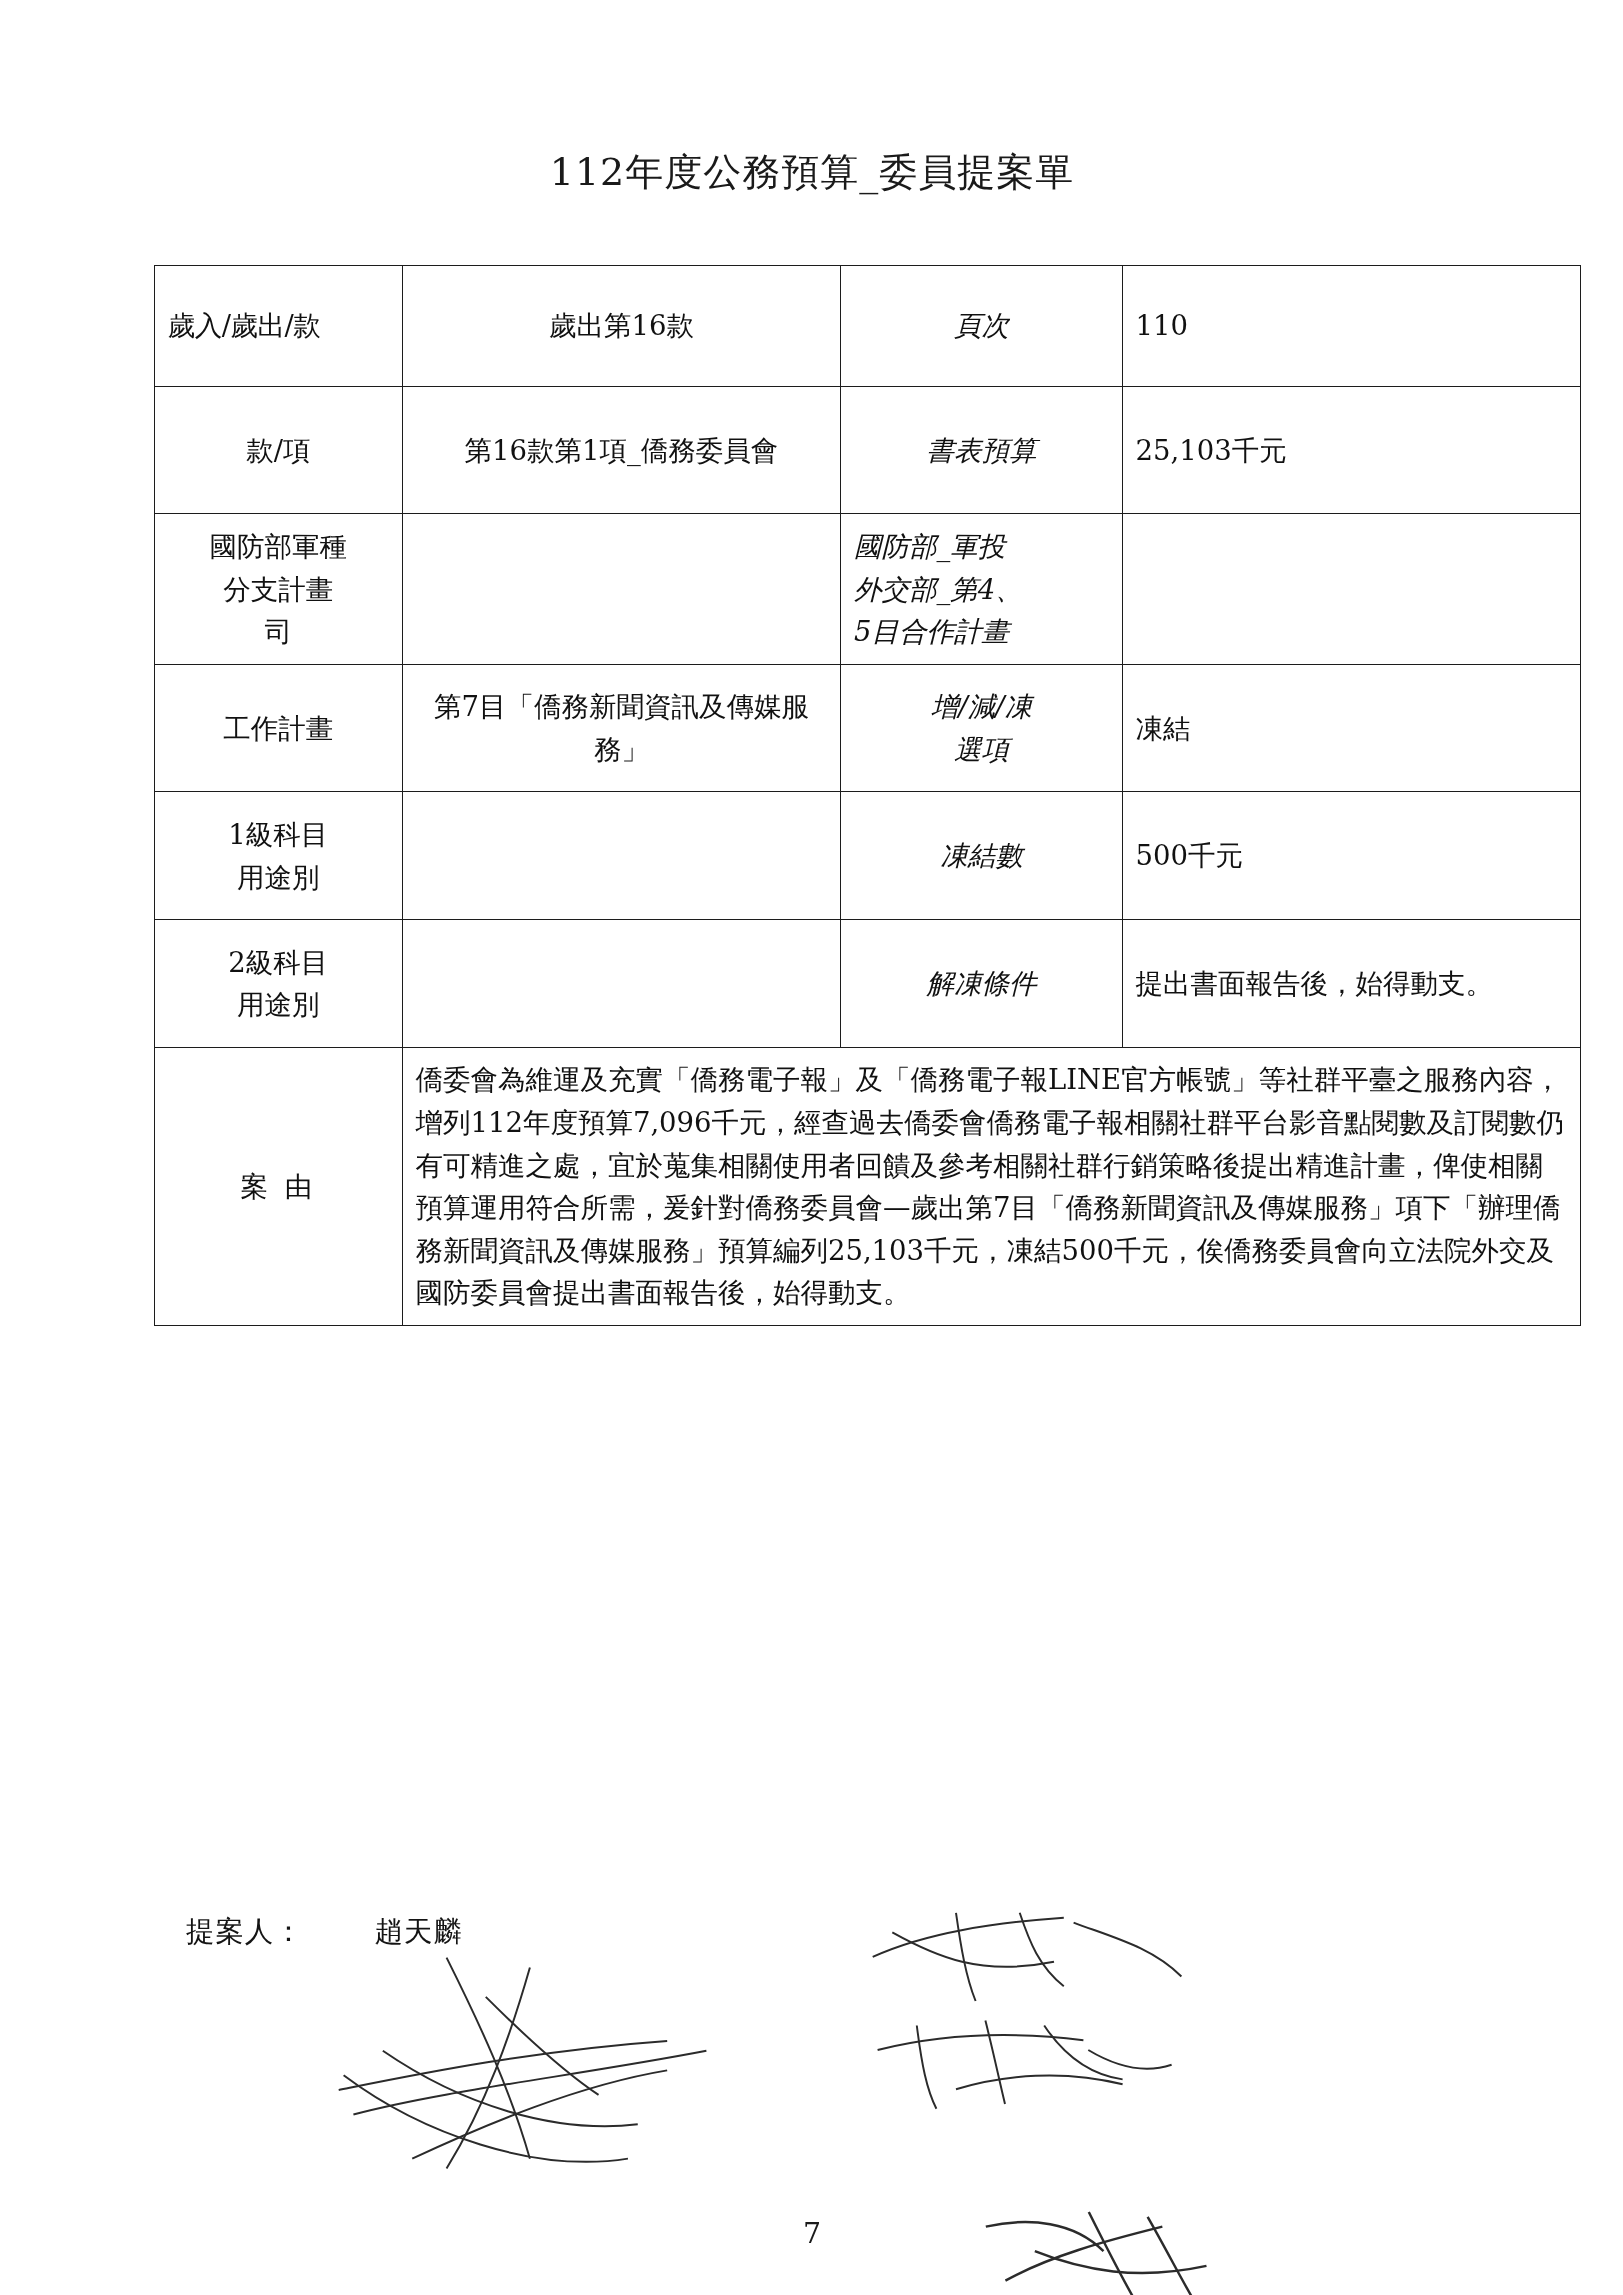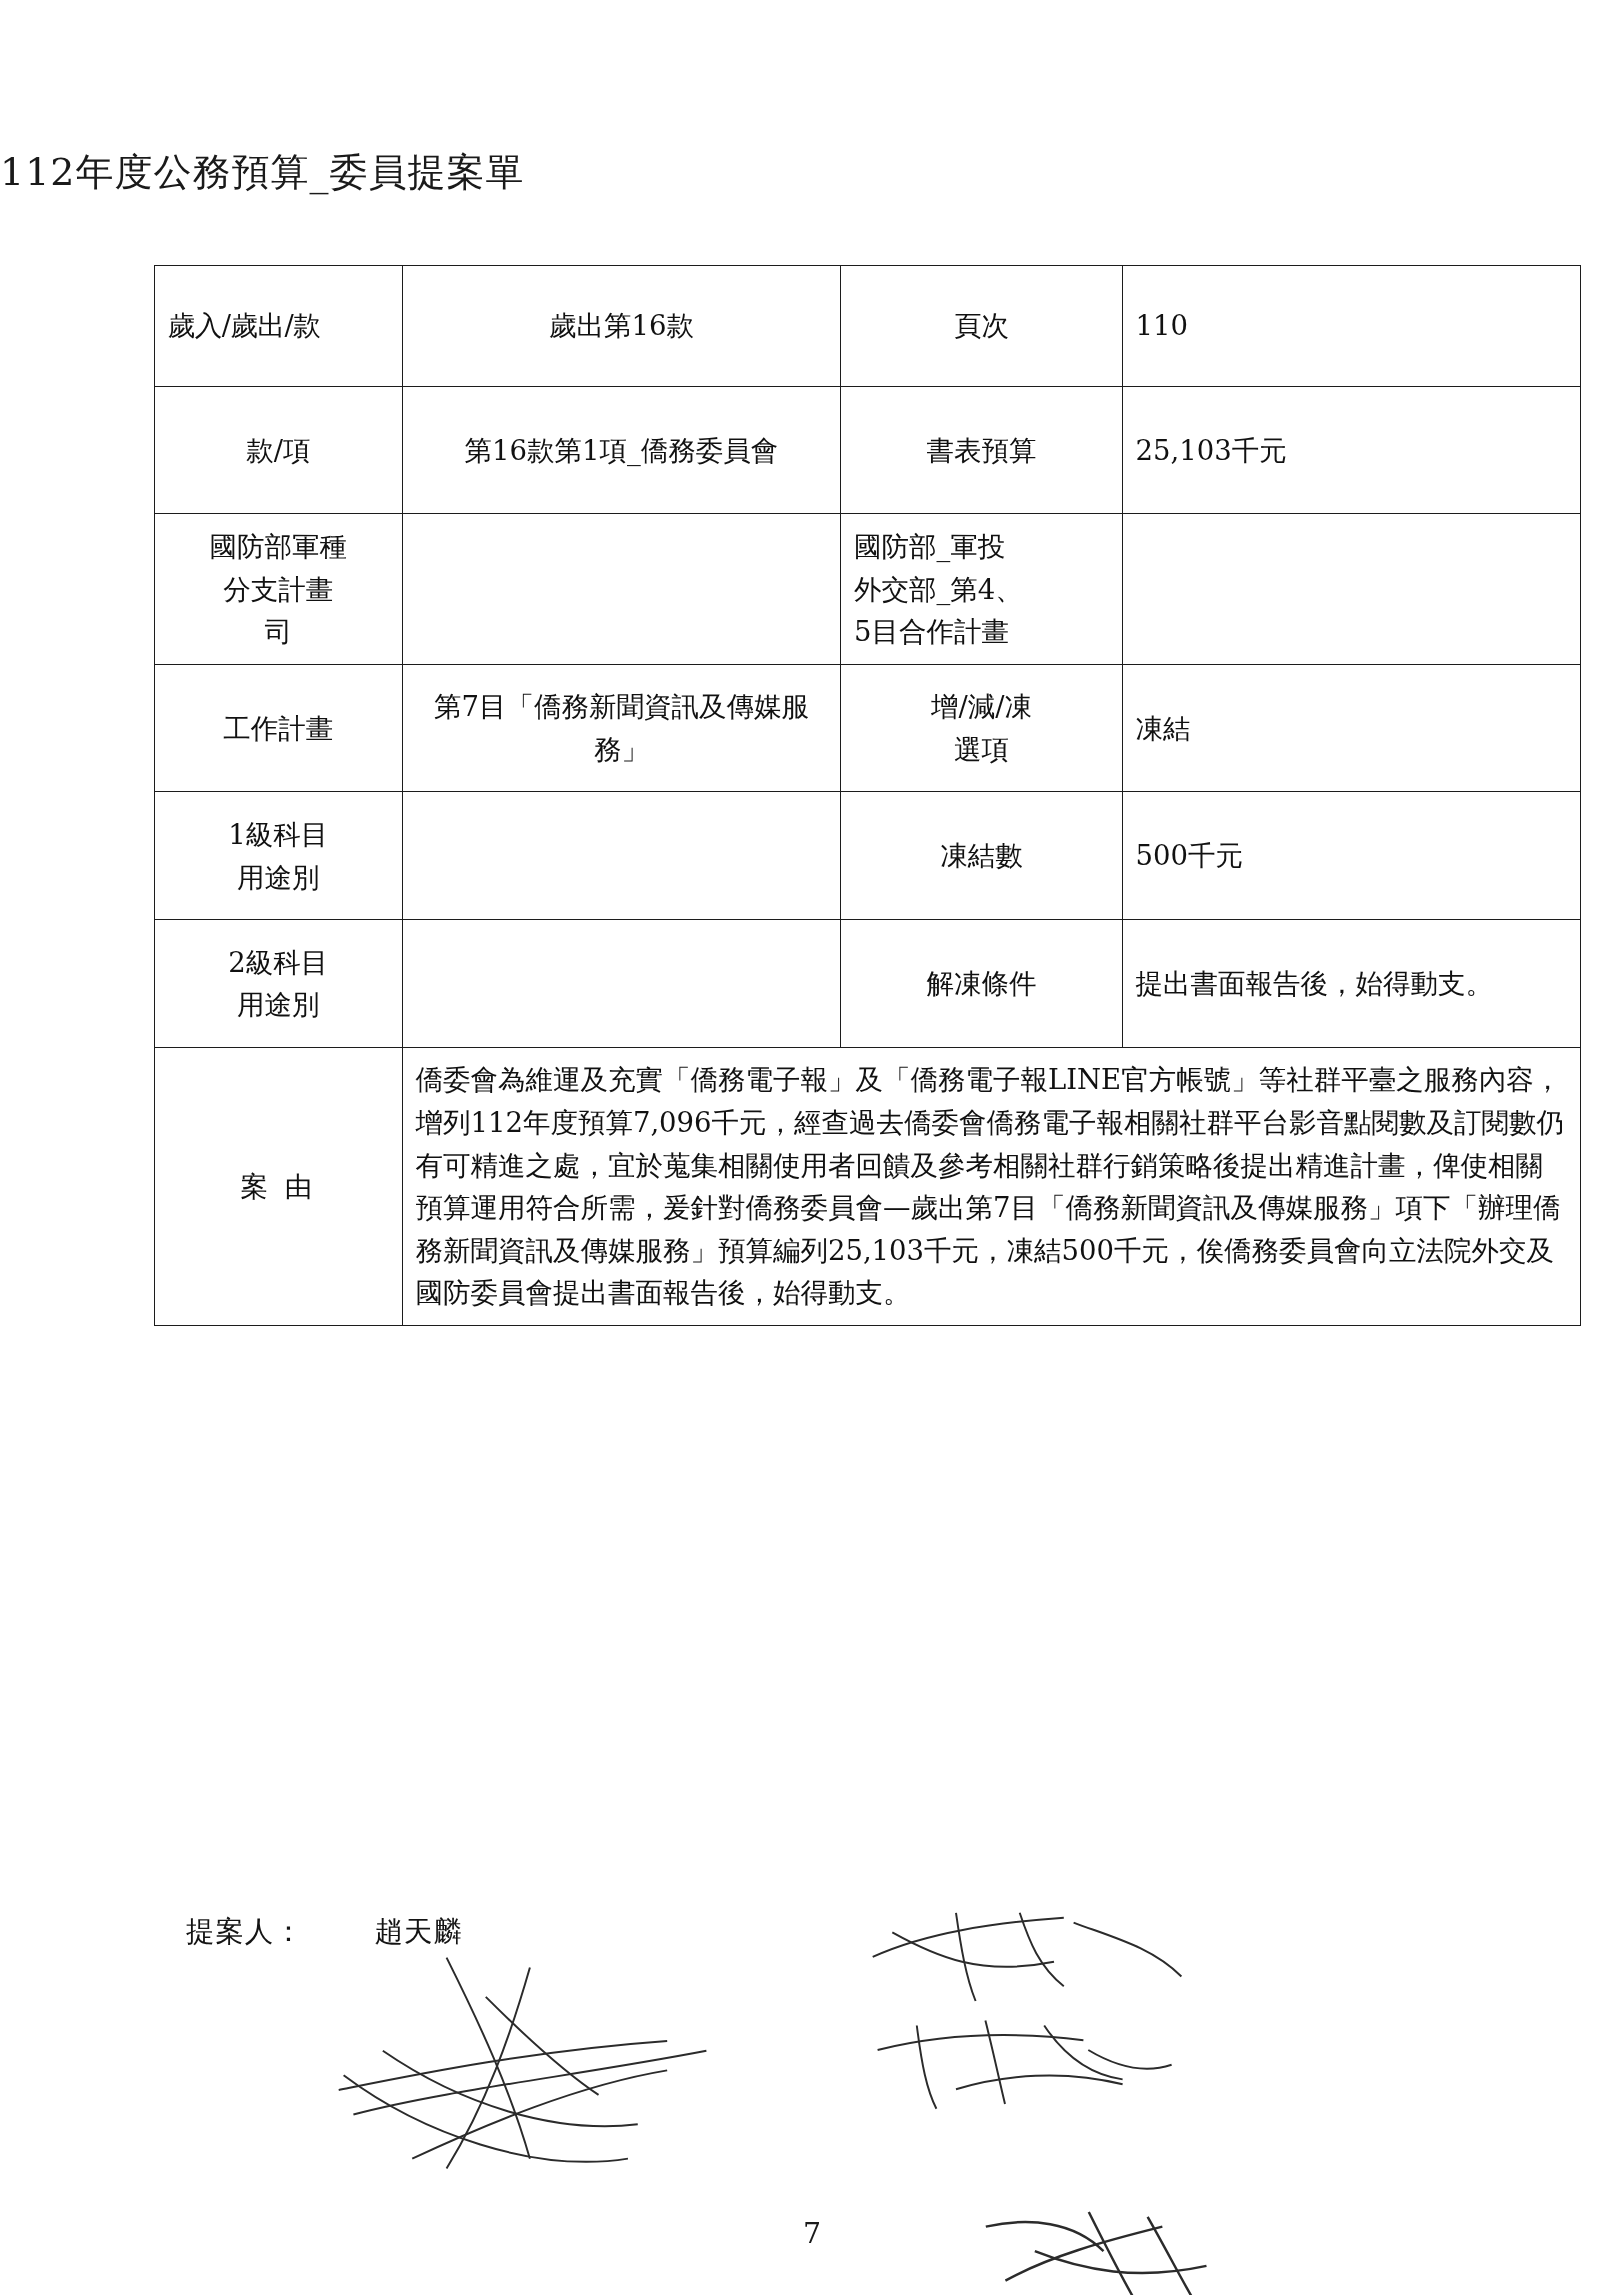--- a/index.html
+++ b/index.html
@@ -19,21 +19,21 @@
     position: absolute;
     left: 0; top: 0;
     width: 1624px;
     height: 2295px;
   }
   .doc-title {
     position: absolute;
     left: 0;
     top: 147px;
     width: 1624px;
-    text-align: left;
+    text-align: center;
     font-size: 38px;
     letter-spacing: 1px;
     color: #1a1a1a;
   }
   table.form {
     position: absolute;
     left: 154px;
     top: 265px;
     width: 1319px;
     border-collapse: collapse;
@@ -51,20 +51,21 @@
     width: 221px;
     text-align: center;
   }
   .c-value {
     width: 412px;
     text-align: center;
   }
   .c-label2 {
     width: 255px;
     text-align: center;
+    font-style: italic;
   }
   .c-value2 {
     width: 432px;
     text-align: left;
   }
   .label-left {
     text-align: left;
     letter-spacing: -0.5px;
   }
   .spaced {

